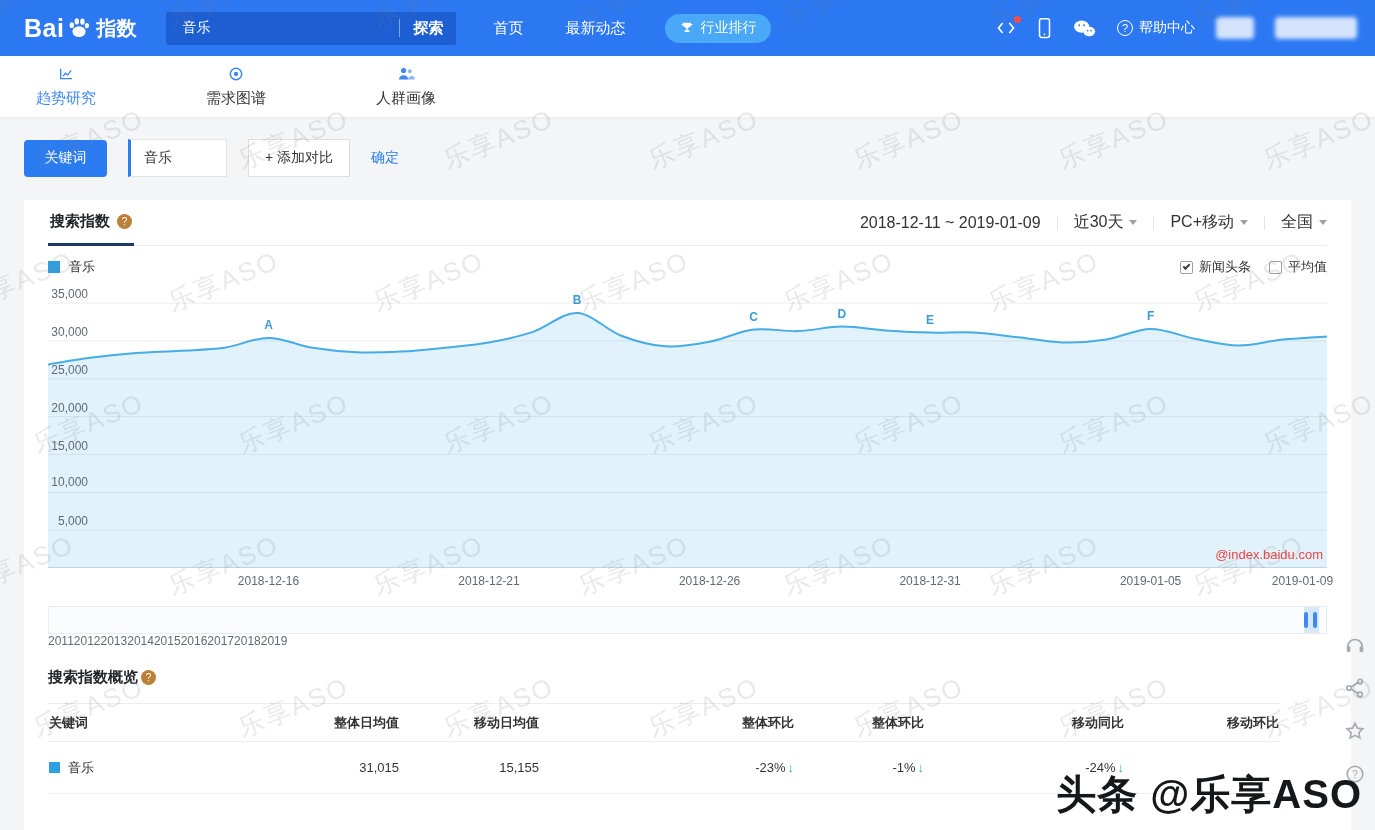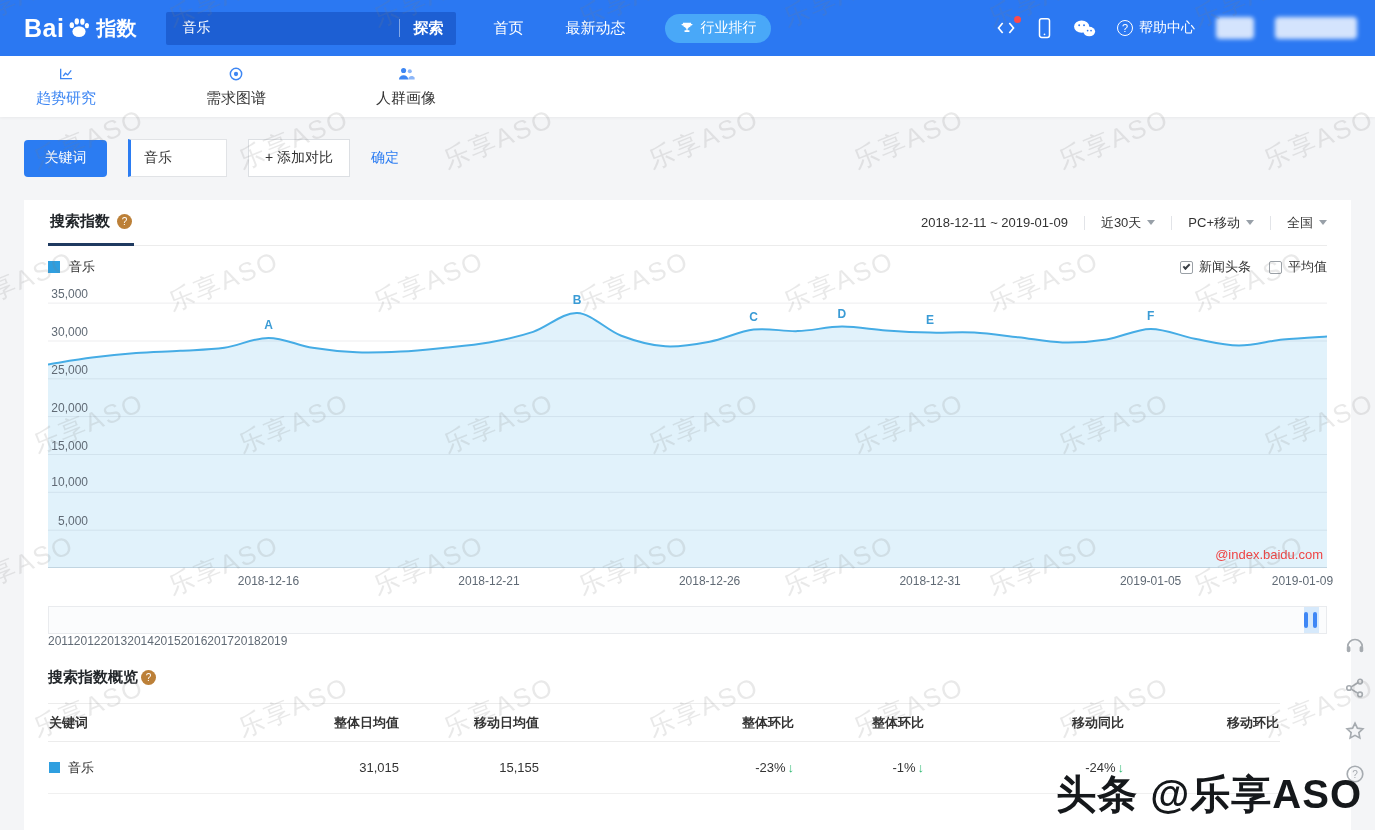--- a/index.html
+++ b/index.html
@@ -39,21 +39,21 @@
   .kw-btn { width:83px; height:37px; background:#2b7cf2; color:#fff; border:none; border-radius:4px; font-size:14px; font-family:inherit; }
   .kw-chip { width:99px; height:38px; background:#fff; border:1px solid #e1e3e6; border-left:3px solid #2b7cf2; display:flex; align-items:center; padding-left:13px; font-size:14px; color:#333; cursor:text; }
   .add-btn { height:38px; background:#fff; border:1px solid #dcdfe3; padding:0 16px; font-size:14px; color:#333; cursor:pointer; font-family:inherit; }
   .confirm-link { color:#2b7cf2; font-size:14px; cursor:pointer; }
 
   
   .card { position:absolute; top:200px; left:24px; right:24px; bottom:0; background:#fff; padding:0 24px; z-index:4; }
   .card-header { height:46px; display:flex; border-bottom:1px solid #ececec; }
   .tab-title { display:flex; align-items:center; gap:7px; font-size:15px; font-weight:700; color:#22262a; border-bottom:3px solid #1f3a60; margin-bottom:-1px; padding:0 2px; }
   .help-dot { width:15px; height:15px; border-radius:50%; background:#bc8038; color:#fff; font-size:10px; display:inline-flex; align-items:center; justify-content:center; font-weight:400; cursor:pointer; }
-  .filters { margin-left:auto; display:flex; align-items:center; gap:16px; font-size:13px; color:#333; }
+  .filters { margin-left:auto; display:flex; align-items:center; gap:16px; font-size:16px; color:#333; }
   .sep { width:1px; height:14px; background:#e2e4e8; }
   .filter { display:flex; align-items:center; gap:6px; cursor:pointer; }
   .caret { width:0; height:0; border-left:4px solid transparent; border-right:4px solid transparent; border-top:5px solid #98a0a8; }
 
   .legend-row { height:42px; display:flex; align-items:center; justify-content:space-between; }
   .legend-item { display:flex; align-items:center; gap:9px; font-size:13px; color:#333; cursor:pointer; }
   .legend-swatch { width:12px; height:12px; background:#2f9fe0; }
   .legend-checkboxes { display:flex; align-items:center; }
   .cb-item { display:inline-flex; align-items:center; gap:6px; margin-left:18px; font-size:13px; color:#333; cursor:pointer; }
   .cb-box { position:relative; width:13px; height:13px; border:1px solid #9aa0a6; border-radius:2px; background:#fff; }

